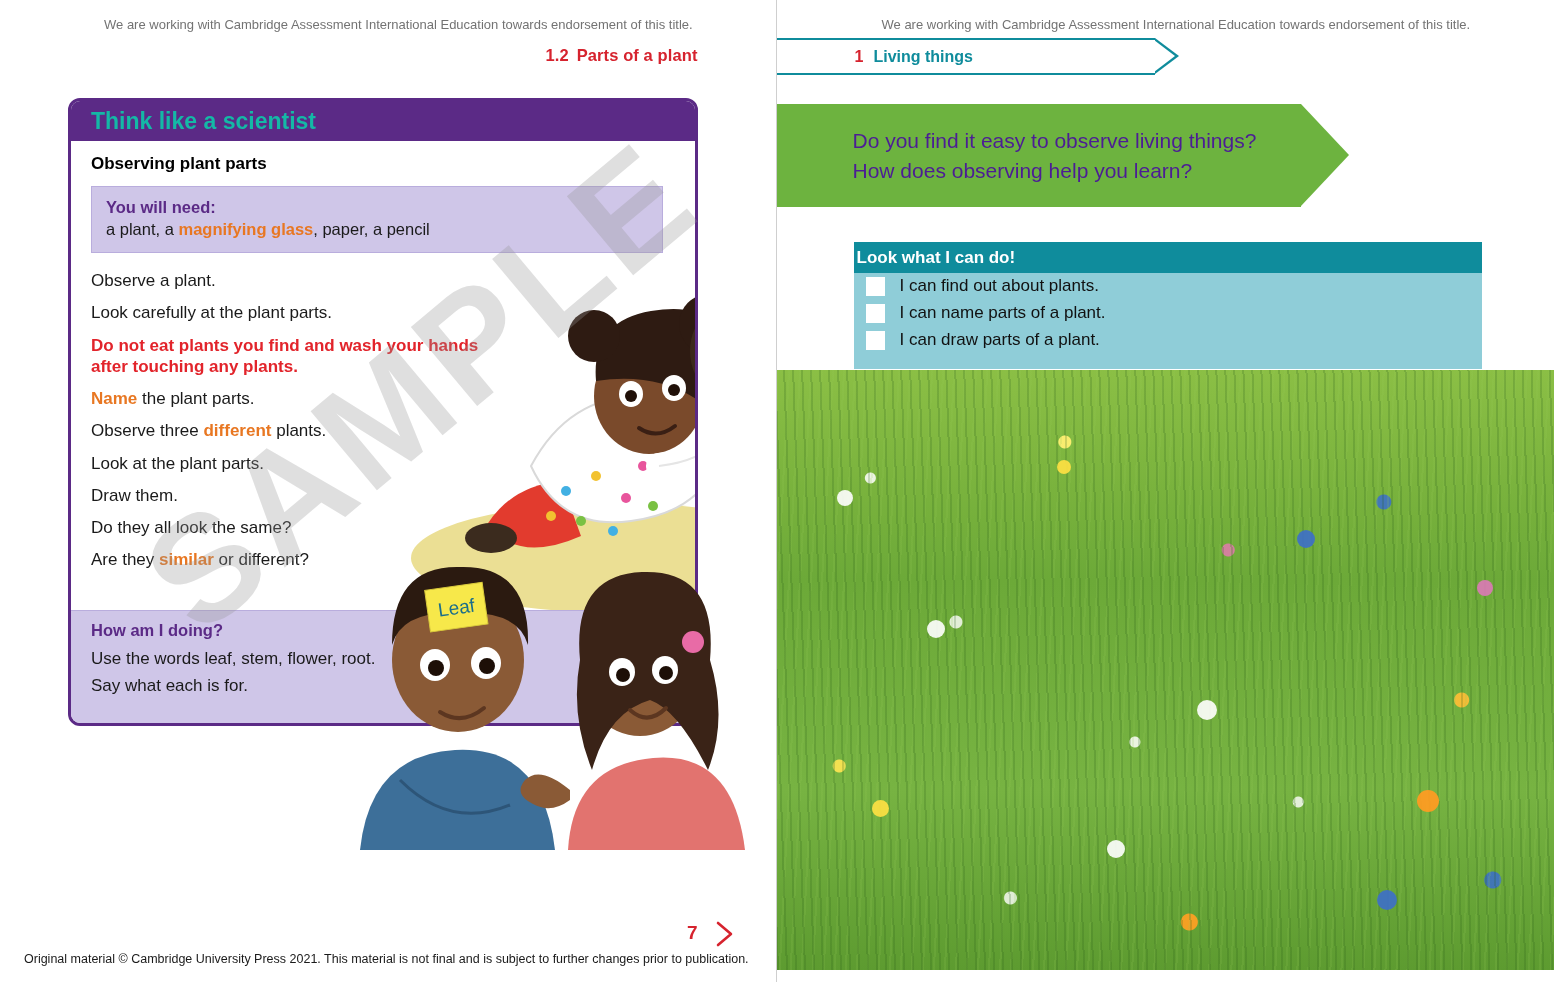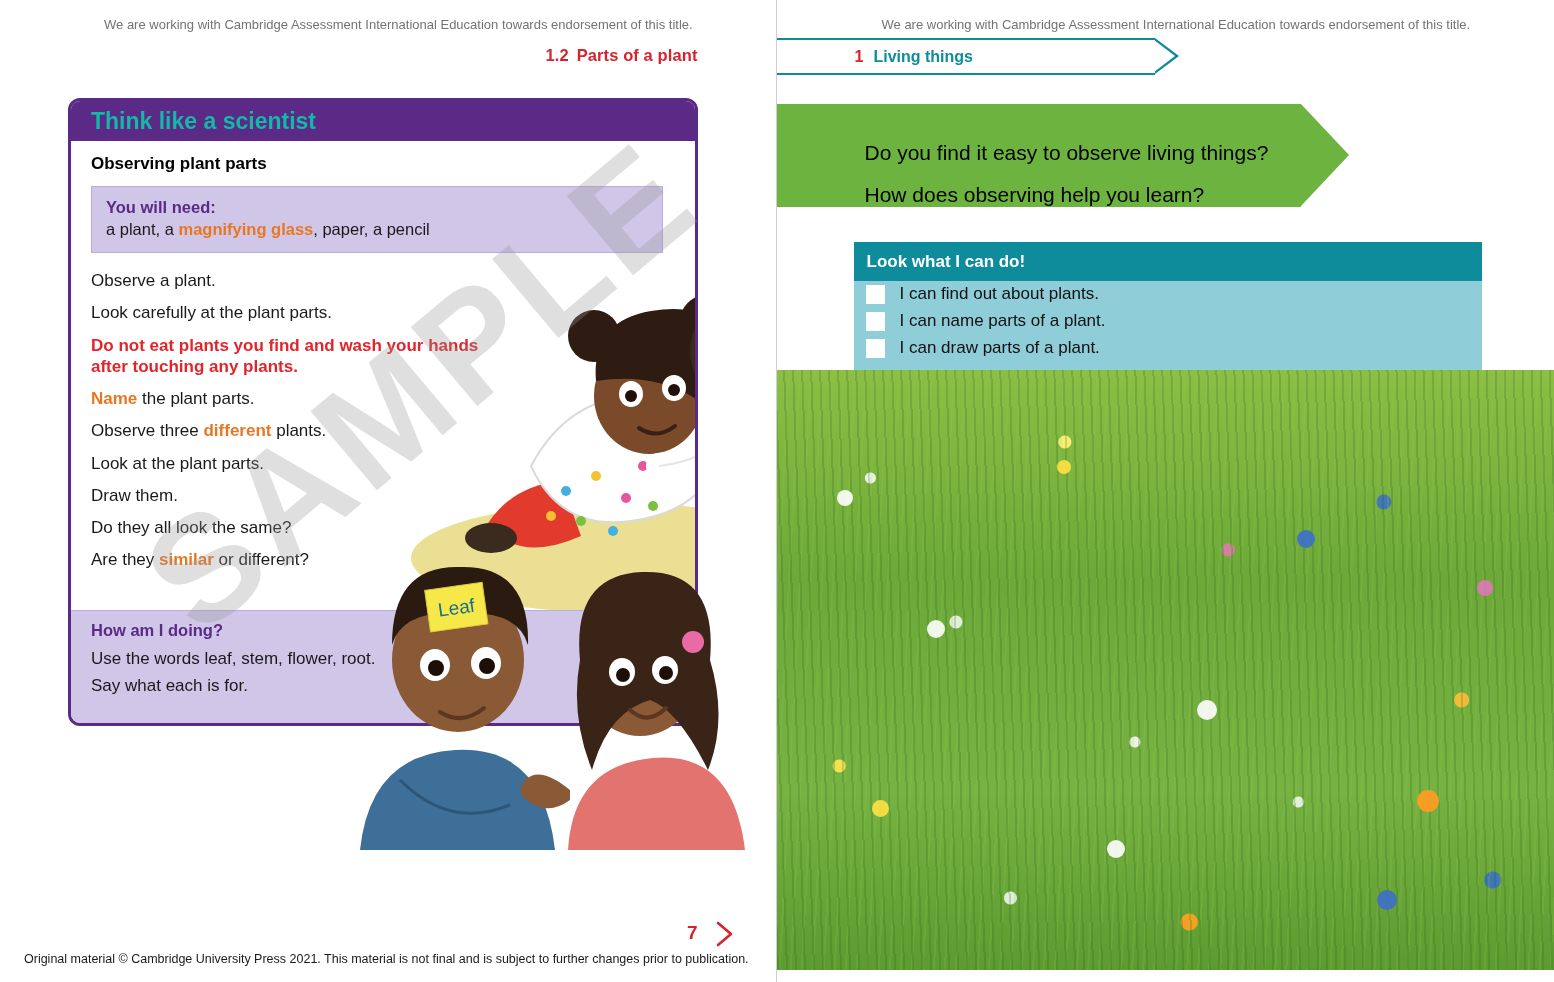--- a/index.html
+++ b/index.html
@@ -213,22 +213,22 @@
   .green-banner-arrow {
     position: absolute;
     left: 524px;
     top: 104px;
     width: 0; height: 0;
     border-top: 51.5px solid transparent;
     border-bottom: 51.5px solid transparent;
     border-left: 48px solid #6db33f;
   }
   .green-banner p {
-    margin: 12px;
-    color: #000000;
+    margin: 0;
+    color: #4c1d95;
     font-size: 21px;
     line-height: 1.45;
   }
   .green-text {
     position: absolute;
     left: 76px;
     top: 22px;
     width: 440px;
   }
 
@@ -237,24 +237,24 @@
     left: 77px;
     top: 242px;
     width: 628px;
     background: #8fcdd8;
   }
   .lwicd-header {
     background: #0f8c9c;
     color: #fff;
     font-weight: bold;
     font-size: 17px;
-    height: 39px;
+    height: 31px;
     display: flex;
     align-items: center;
-    padding-left: 13px;
+    padding-left: 3px;
     box-sizing: border-box;
   }
   .lwicd-list { padding: 3px 0 12px 0; }
   .lwicd-row {
     display: flex;
     align-items: center;
     margin: 0 0 7px 0;
     padding-left: 12px;
   }
   .checkbox {

